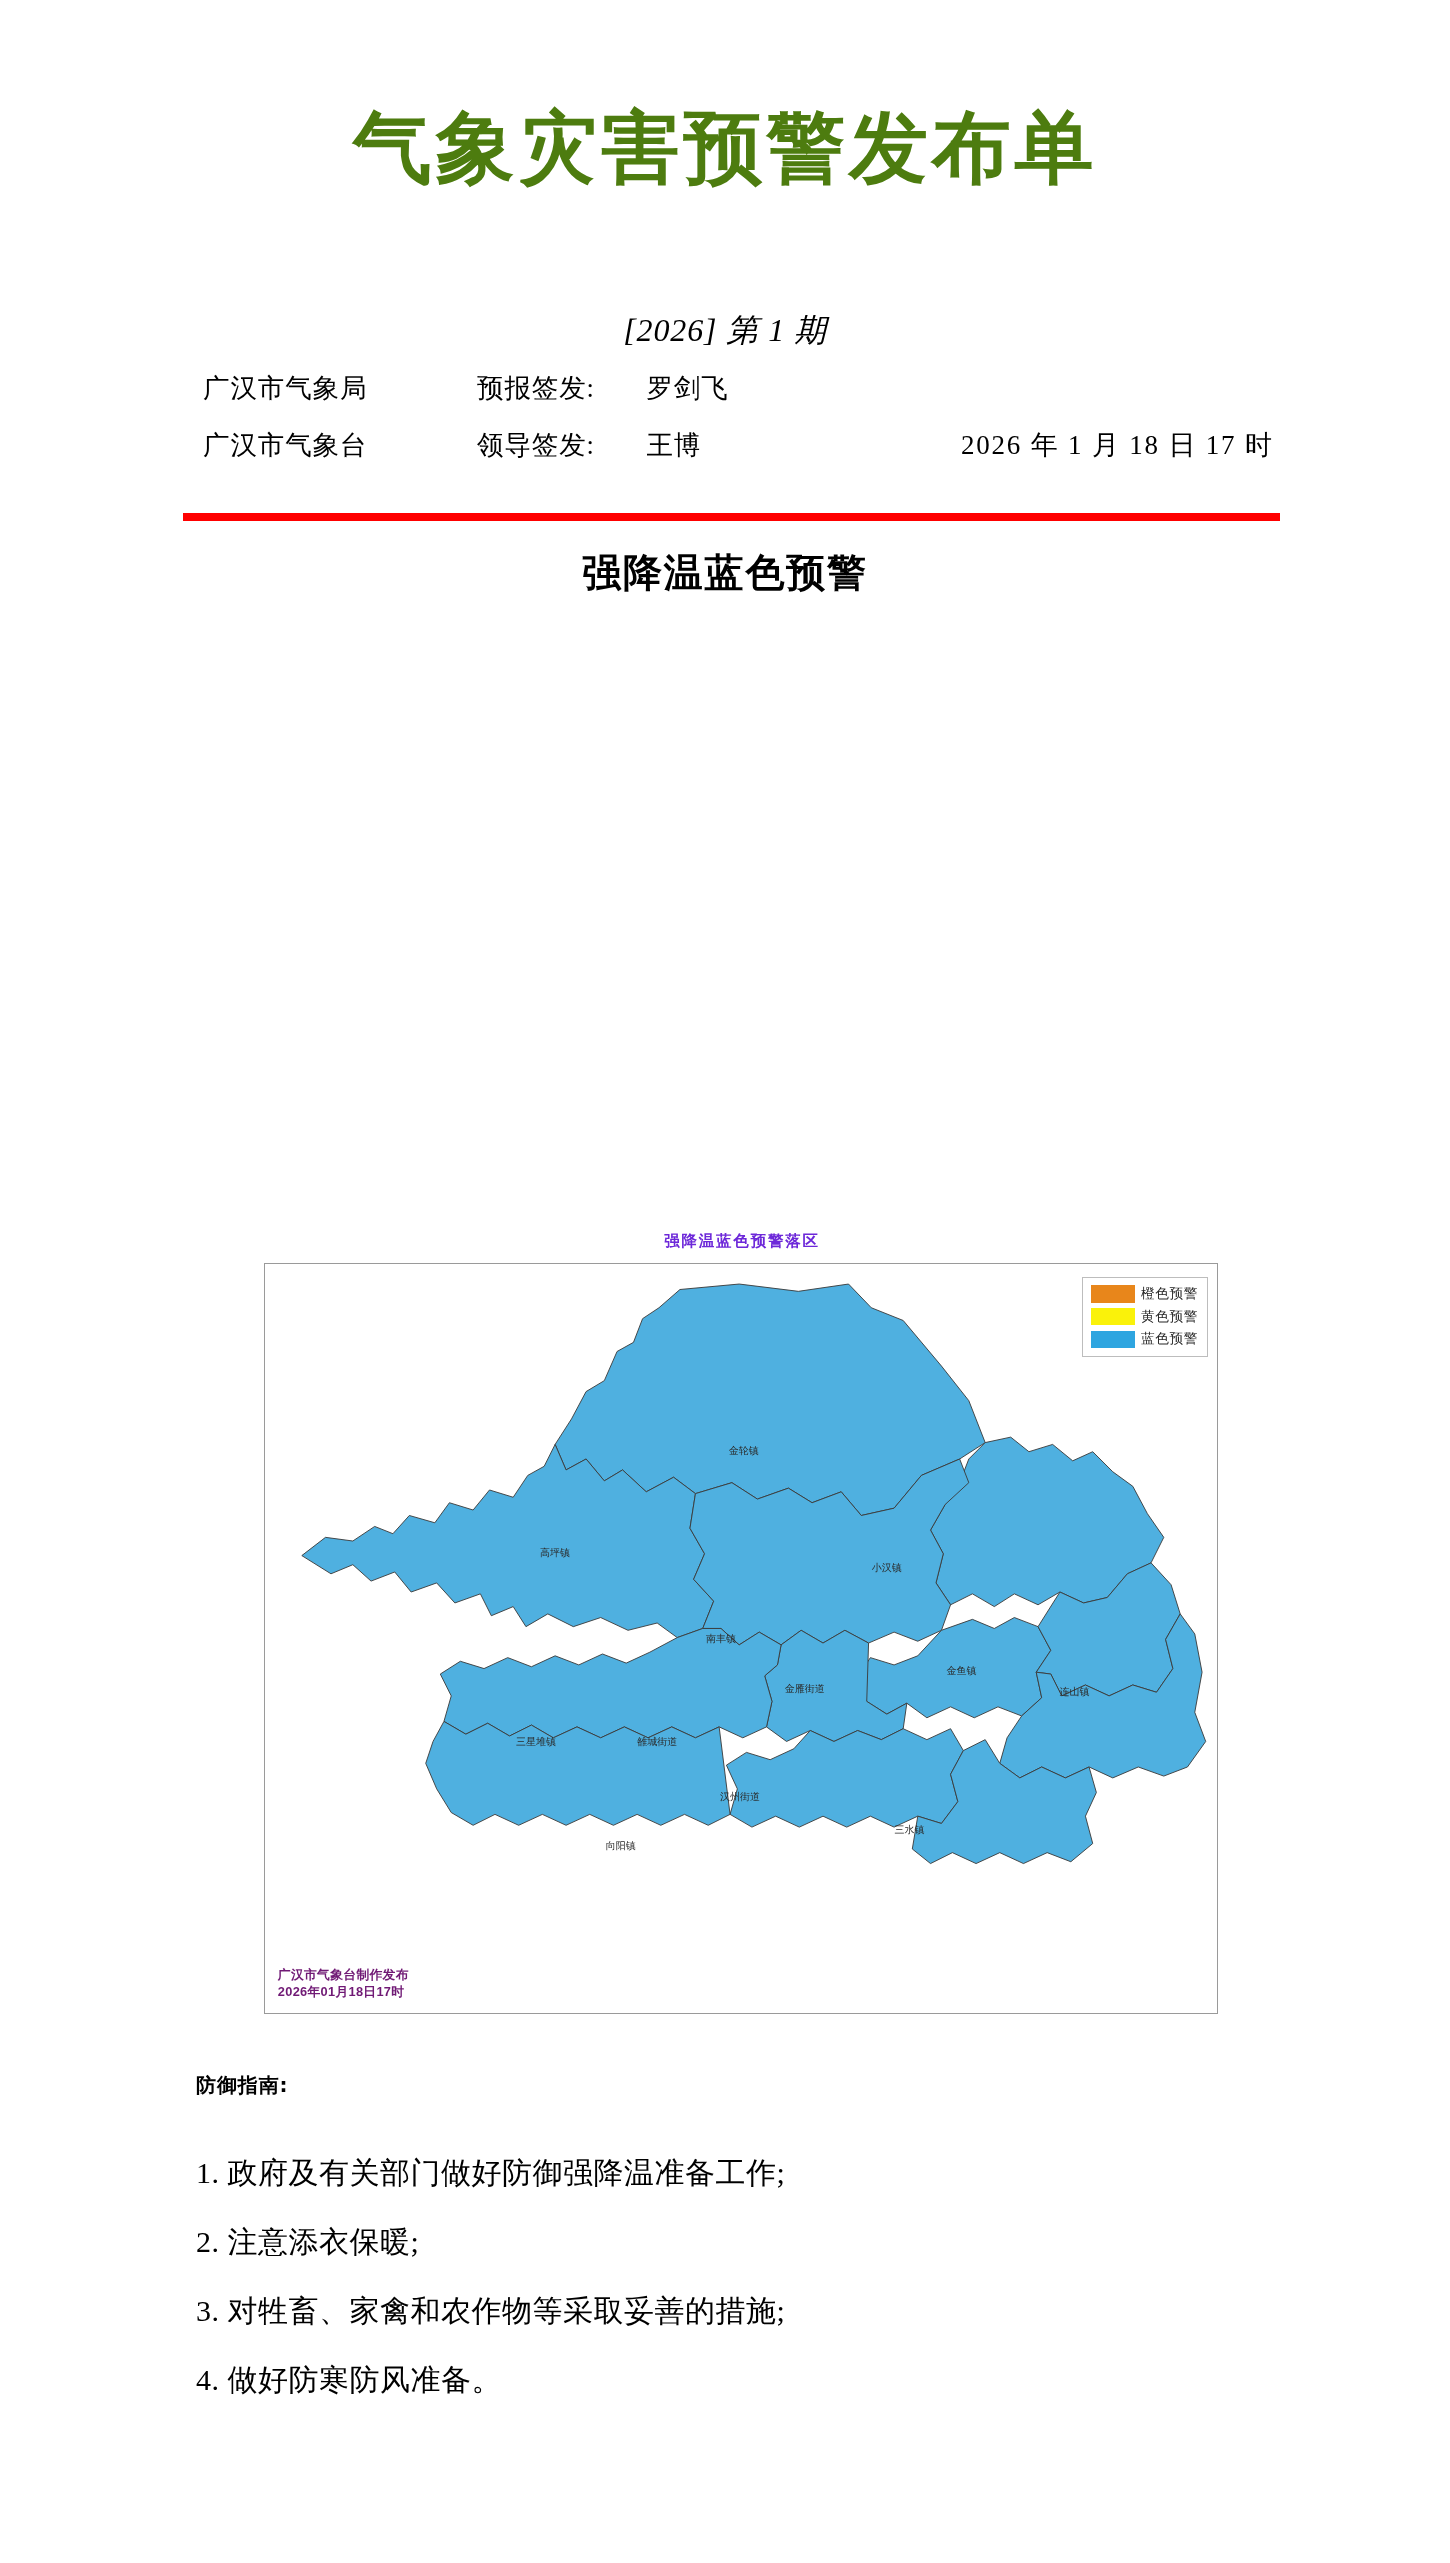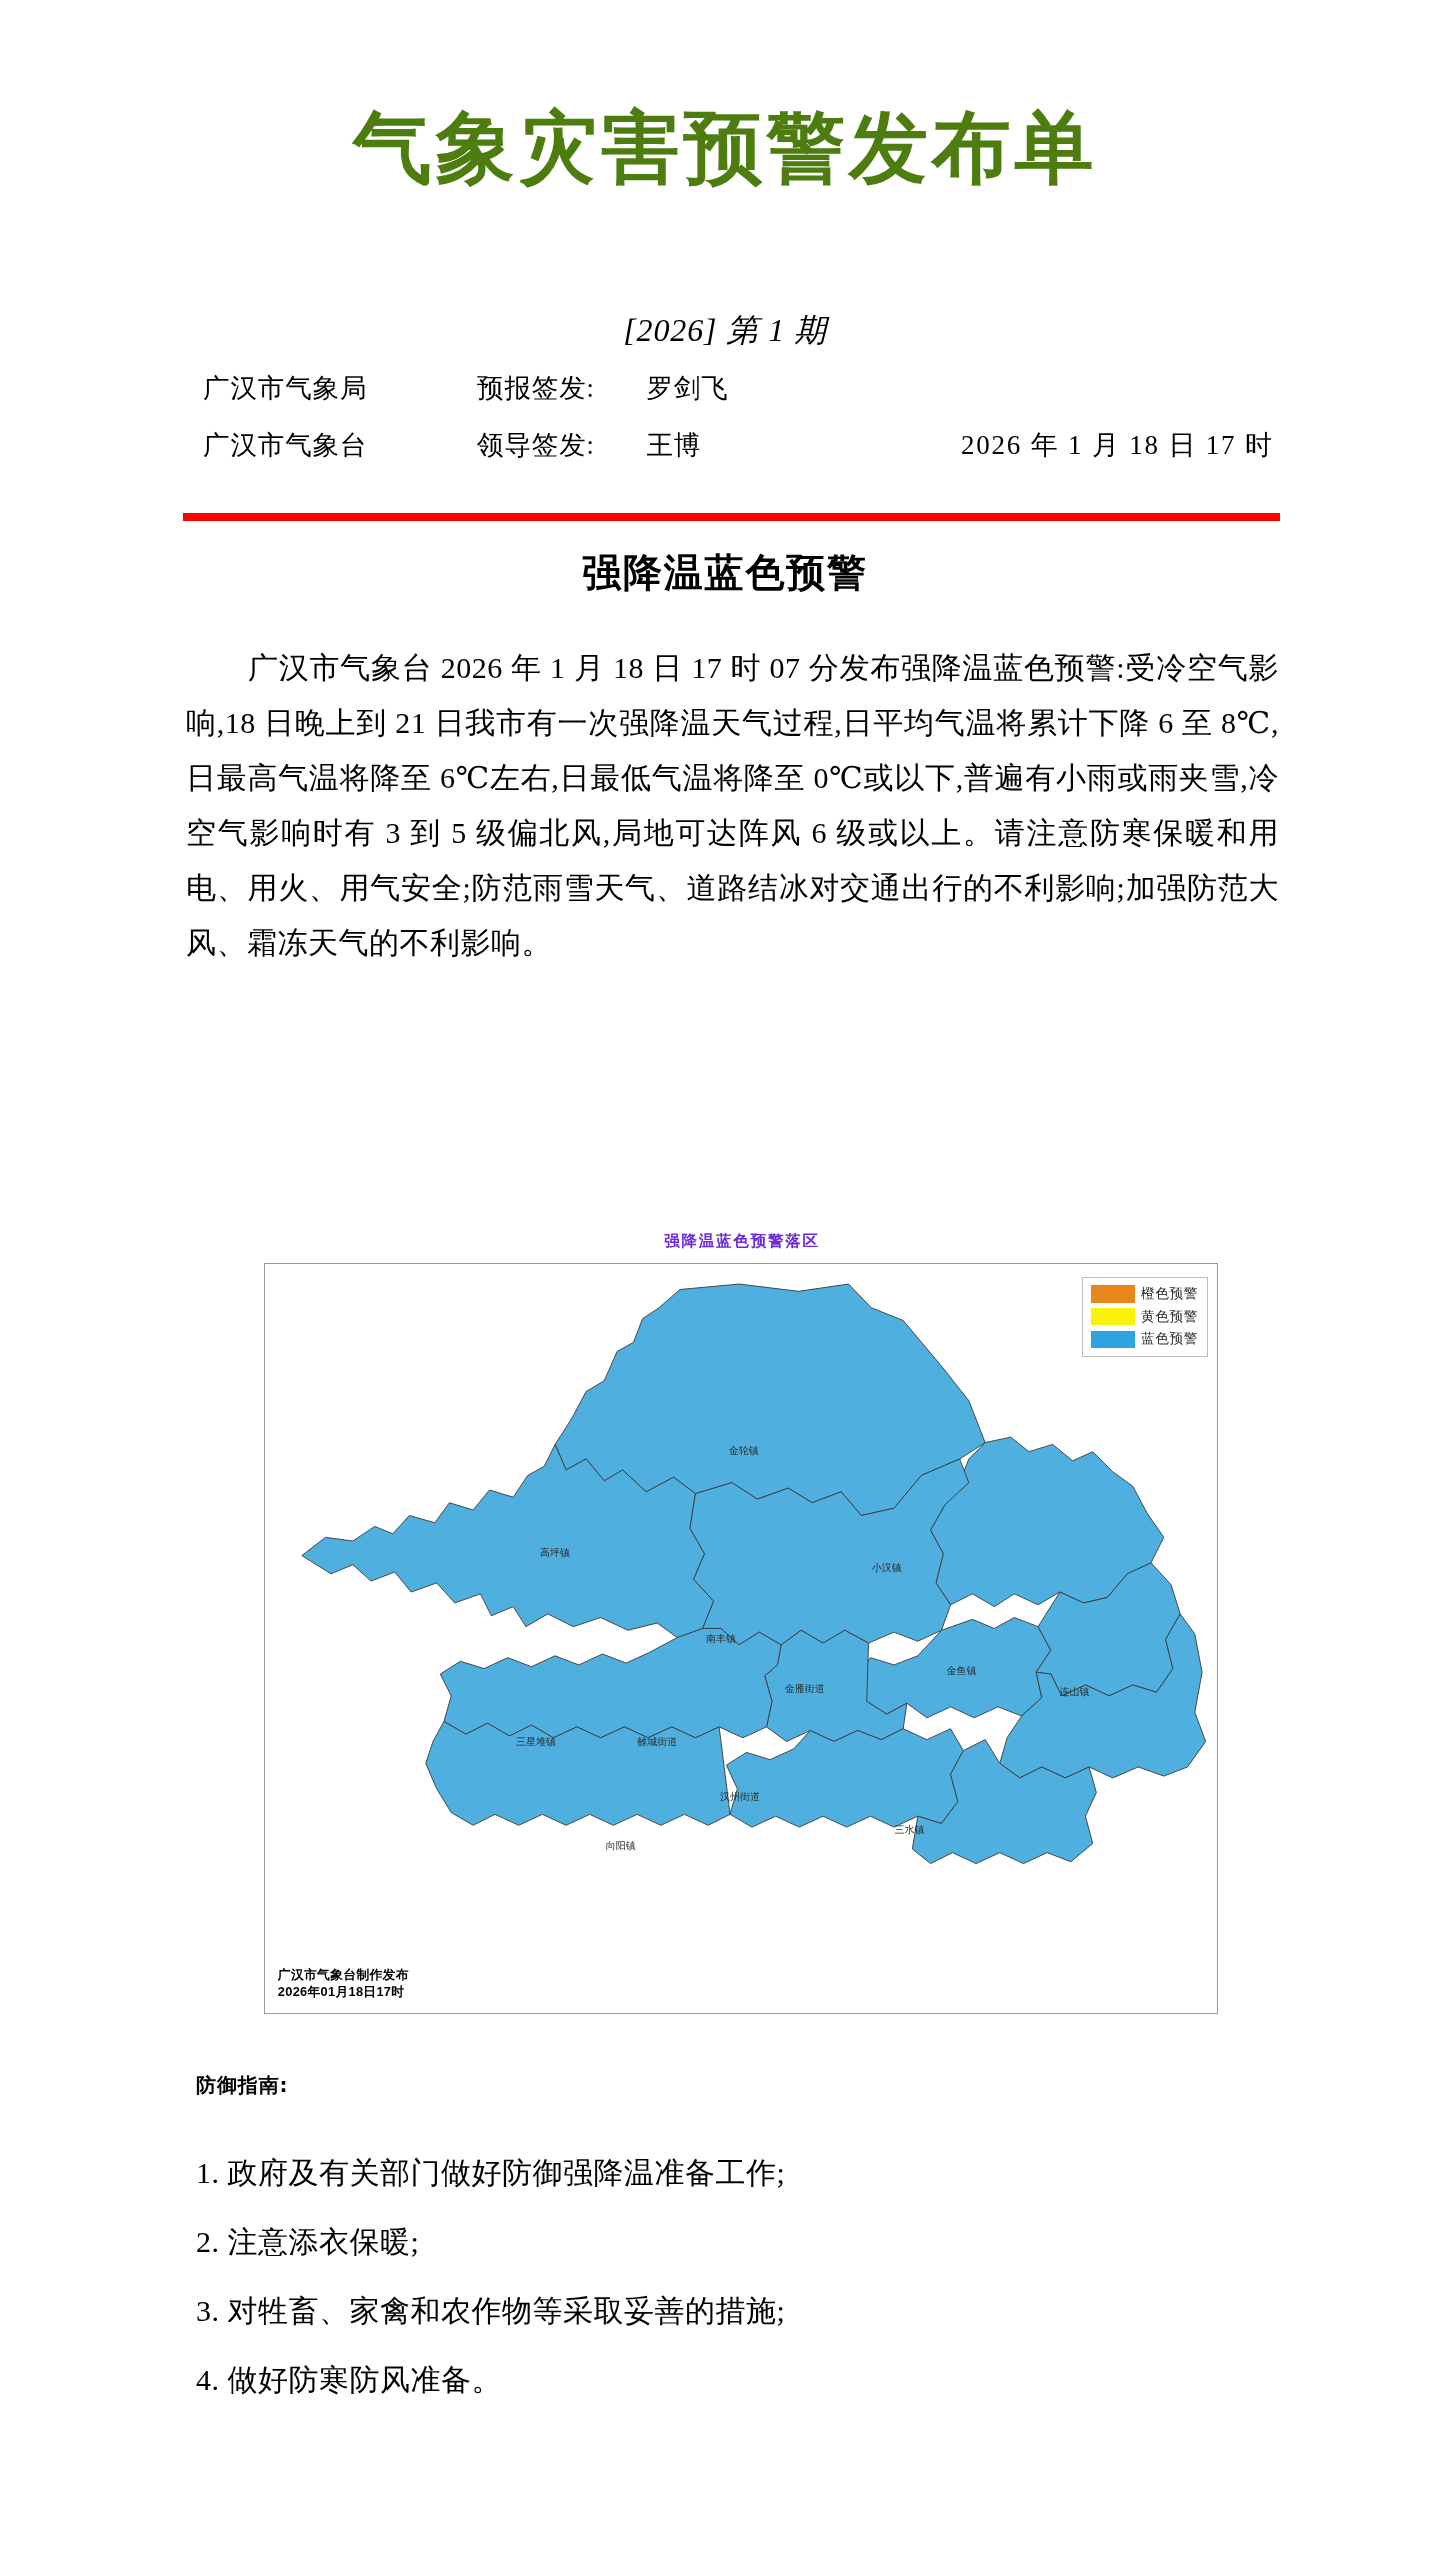--- a/index.html
+++ b/index.html
@@ -181,21 +181,21 @@
     letter-spacing: 0.5px;
     white-space: nowrap;
   }
   .map-credit {
     position: absolute;
     left: 12.8px;
     bottom: 12.8px;
     font-family: "Liberation Sans", "DejaVu Sans", sans-serif;
     font-size: 12.8px;
     font-weight: 700;
-    color: #000000;
+    color: #701a75;
     line-height: 1.35;
     letter-spacing: 0.3px;
   }
   .town-label {
     font-family: "Liberation Sans", "DejaVu Sans", sans-serif;
     font-size: 11px;
     fill: #2a2a2a;
     text-anchor: middle;
   }
 
@@ -243,21 +243,20 @@
       <span class="sig-office">广汉市气象台</span>
       <span class="sig-label">领导签发:</span>
       <span class="sig-name">王博</span>
       <span class="sig-date">2026 年 1 月 18 日 17 时</span>
     </div>
   </div>
 
   <div class="red-rule"></div>
 
   <div class="warn-heading">强降温蓝色预警</div>
-  <div class="body-text">广汉市气象台 2026 年 1 月 18 日 17 时 07 分发布强降温蓝色预警:受冷空气影响,18 日晚上到 21 日我市有一次强降温天气过程,日平均气温将累计下降 6 至 8℃,日最高气温将降至 6℃左右,日最低气温将降至 0℃或以下,普遍有小雨或雨夹雪,冷空气影响时有 3 到 5 级偏北风,局地可达阵风 6 级或以上。请注意防寒保暖和用电、用火、用气安全;防范雨雪天气、道路结冰对交通出行的不利影响;加强防范大风、霜冻天气的不利影响。</div>
 
   <div class="map-figure">
     <div class="map-title">强降温蓝色预警落区</div>
     <div class="map-frame">
 
       <svg class="map-svg" viewBox="0 0 1044 822" preserveAspectRatio="xMidYMid meet">
         <g id="map-regions">
             <path d="M432,48 L455,28 L520,22 L585,30 L640,22 L665,48 L700,62 L742,112 L772,150 L790,196 L762,214 L720,232 L690,268 L654,276 L632,250 L600,262 L574,246 L540,258 L512,240 L472,252 L448,234 L418,250 L392,226 L372,238 L352,214 L330,226 L318,198 L336,170 L352,140 L372,128 L386,96 L404,86 L414,60 Z" fill="#4FB0E0" stroke="#3a3a3a" stroke-width="1" stroke-linejoin="round"></path>
             <path d="M318,198 L330,226 L352,214 L372,238 L392,226 L418,250 L448,234 L472,252 L466,290 L482,318 L470,346 L492,370 L480,400 L452,410 L430,394 L398,402 L368,388 L338,398 L310,384 L286,398 L272,376 L248,386 L236,362 L208,372 L188,350 L160,360 L142,338 L116,348 L96,330 L72,340 L40,320 L66,300 L96,304 L120,288 L140,296 L158,276 L186,284 L202,262 L228,270 L246,248 L272,256 L288,232 L306,222 Z" fill="#4FB0E0" stroke="#3a3a3a" stroke-width="1" stroke-linejoin="round"></path>
             <path d="M790,196 L818,190 L838,206 L864,198 L886,216 L908,206 L930,228 L952,244 L968,274 L986,300 L972,328 L946,340 L924,366 L898,372 L872,360 L848,374 L822,362 L800,376 L776,362 L752,374 L736,350 L744,318 L730,292 L746,264 L762,240 L772,214 Z" fill="#4FB0E0" stroke="#3a3a3a" stroke-width="1" stroke-linejoin="round"></path>

